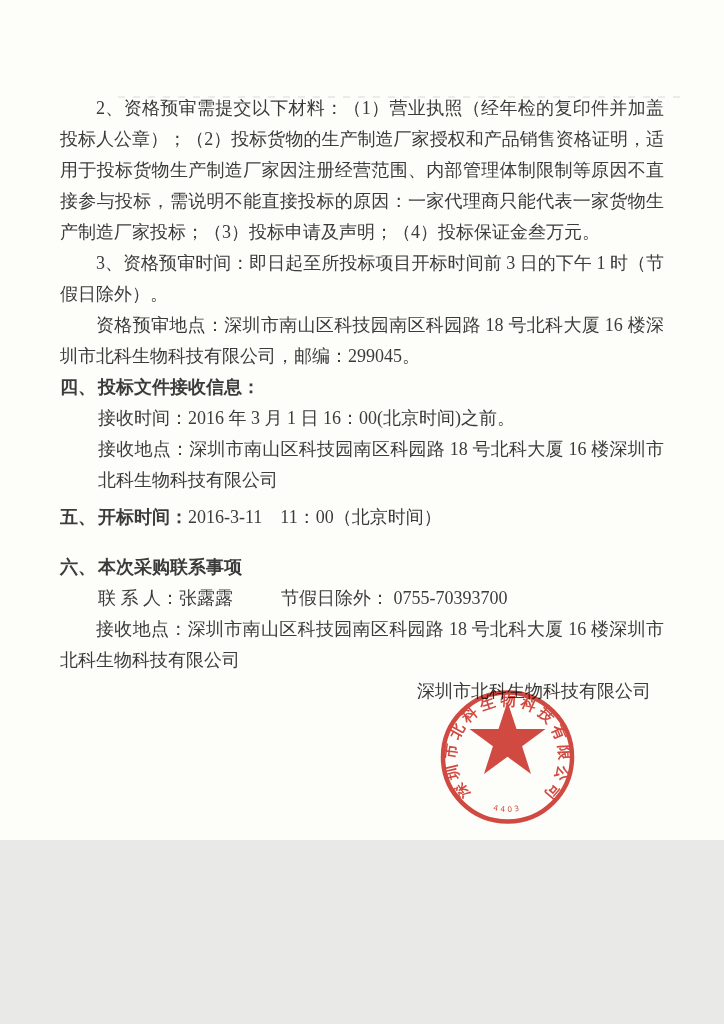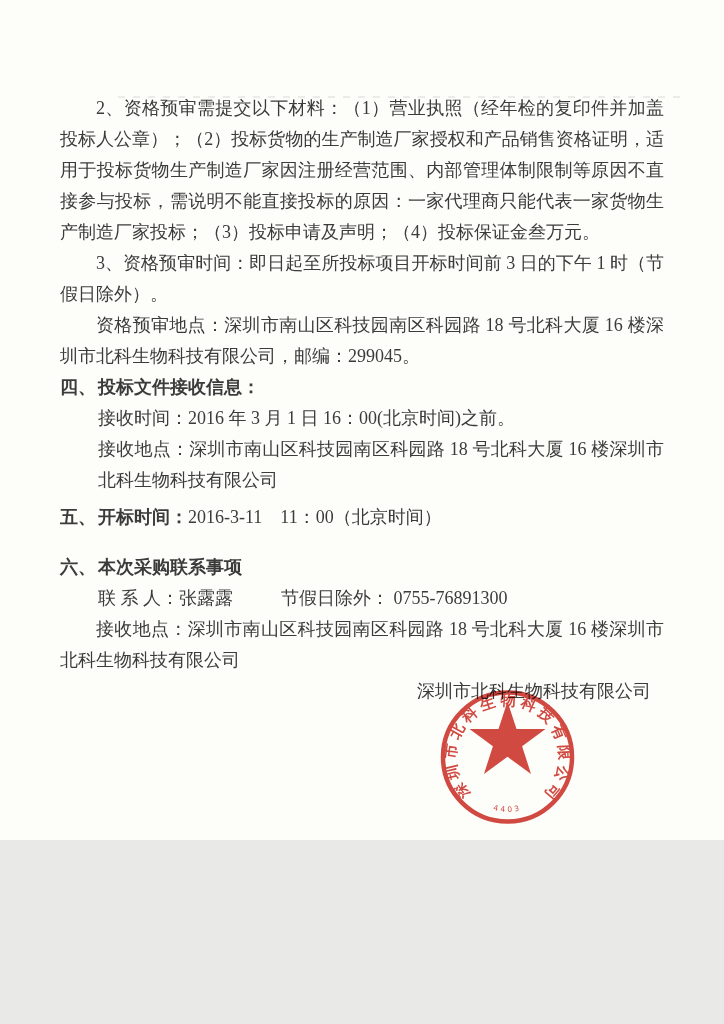--- a/index.html
+++ b/index.html
@@ -110,21 +110,21 @@
 
     <p class="section-heading sec-5">
       <span class="sec-num">五、</span><span>开标时间：</span><span class="sec-value">2016-3-11　11：00（北京时间）</span>
     </p>
 
     <p class="section-heading sec-6">
       <span class="sec-num">六、</span><span>本次采购联系事项</span>
     </p>
 
     <p class="detail">
-      <span>联 系 人：</span><span>张露露</span><span class="phone-label">节假日除外：</span> <span>0755-76891300</span>
+      <span>联 系 人：</span><span>张露露</span><span class="phone-label">节假日除外：</span> <span>0755-70393700</span>
     </p>
 
     <p class="para">
       <span>接收地点：</span><span>深圳市南山区科技园南区科园路 18 号北科大厦 16 楼深圳市北科生物科技有限公司</span>
     </p>
 
     <div class="signature">
       <div>深圳市北科生物科技有限公司</div>
     </div>
 

